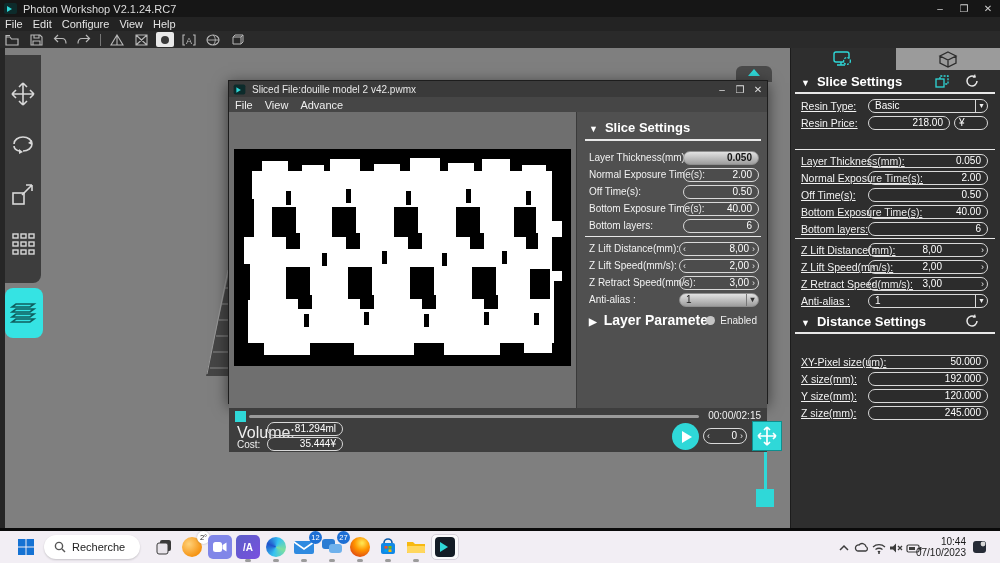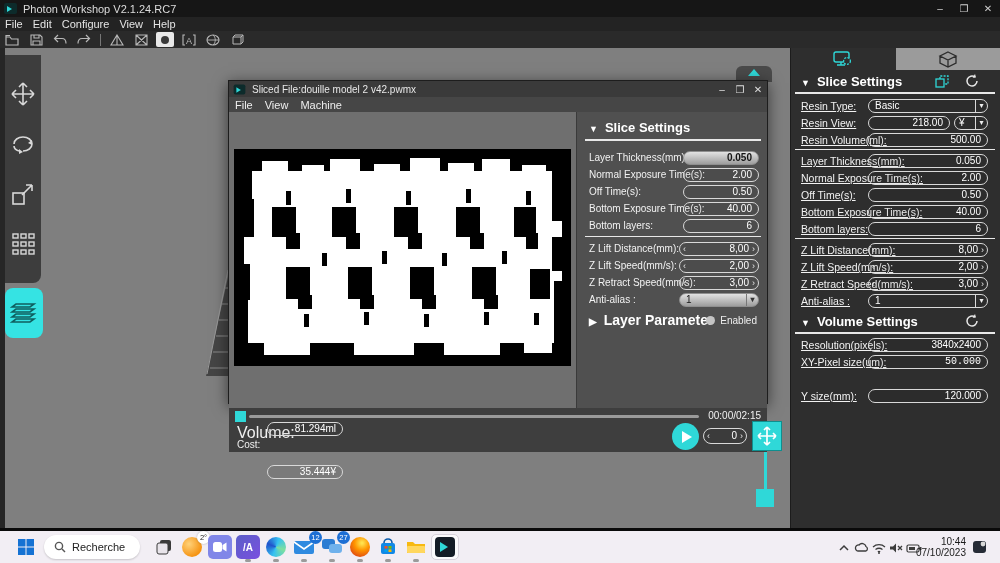--- a/index.html
+++ b/index.html
@@ -61,21 +61,21 @@
   .combo.light .dd{border-left-color:#777;}
   .combo.light .dd:before{color:#333;}
 
   
   .rpanel{left:790px;top:48px;width:210px;height:480px;background:#2e2e2e;border-left:1px solid #1c1c1c;}
   .tabs{left:0;top:0;width:209px;height:22px;display:flex;}
   .tab{flex:1;display:flex;align-items:center;justify-content:center;}
   .tab.on{background:#2e2e2e;}
   .tab.off{background:#9b9b9b;}
   .rp .lbl{left:10px;font-size:10.5px;text-decoration:underline;}
-  .rp .fld{right:12px;width:120px;}
+  .rp .fld{right:12px;width:120px;gap:36px;}
   .iconbtn{display:flex;align-items:center;justify-content:center;width:18px;height:16px;}
 
   
   .blackline{left:0;top:528px;width:1000px;height:3px;background:#0a0a0a;}
   .taskbar{left:0;top:531px;width:1000px;height:32px;background:#f2eef4;}
   .tk{position:absolute;top:4px;width:24px;height:24px;border-radius:5px;display:flex;align-items:center;justify-content:center;}
   .badge{position:absolute;top:-4px;right:-6px;min-width:13px;height:13px;border-radius:7px;background:#1d6fd4;color:#fff;font-size:7.5px;line-height:13px;text-align:center;padding:0 2px;}
   .badge.wx{background:#fff;color:#222;box-shadow:0 0 2px rgba(0,0,0,.3);}
   .runbar{position:absolute;bottom:-3px;left:9px;width:6px;height:3px;border-radius:2px;background:#9b9b9b;}
   .searchpill{position:absolute;left:44px;top:4px;width:96px;height:24px;background:#fff;border-radius:13px;box-shadow:0 1px 2px rgba(0,0,0,.18);display:flex;align-items:center;gap:6px;padding:0 10px;color:#222;font-size:11px;}
@@ -237,21 +237,21 @@
         <span>Sliced File:douille model 2 v42.pwmx</span>
         <span class="dctl">
           <span>–</span>
           <span>❒</span>
           <span>✕</span>
         </span>
       </div>
       <div class="abs dmenu">
         <span>File</span>
         <span>View</span>
-        <span>Machine</span>
+        <span>Advance</span>
       </div>
 
       <div class="abs preview">
         <div class="abs" style="left:5px;top:37px;">
           <svg width="337" height="217" style="display:block;background:#000;">
             <g fill="#fff">
               <rect x="18" y="22" width="300" height="52"></rect>
                 <rect x="28" y="12" width="26" height="12"></rect>
                 <rect x="68" y="16" width="22" height="8"></rect>
                 <rect x="96" y="10" width="30" height="14"></rect>
@@ -383,21 +383,21 @@
       </div>
 
       <div class="abs dfooter">
         <div class="abs" style="left:6px;top:3px;width:11px;height:11px;background:#2fd8d8;"></div>
         <div class="abs" style="left:20px;top:7px;width:450px;height:3px;background:#9a9a9a;border-radius:2px;"></div>
         <div class="abs" style="right:6px;top:2px;color:#f0f0f0;font-size:10px;text-align:center;">00:00/02:15</div>
 
         <div class="abs" style="left:8px;top:16px;color:#f0f0f0;font-size:16px;">Volume:</div>
         <div class="abs fld" style="left:38px;top:14px;width:76px;">81.294ml</div>
         <div class="abs" style="left:8px;top:31px;color:#f0f0f0;font-size:10px;">Cost:</div>
-        <div class="abs fld" style="left:38px;top:29px;width:76px;margin-top:28px;">35.444¥</div>
+        <div class="abs fld" style="left:38px;top:29px;width:76px;">35.444¥</div>
 
         <div class="abs" style="left:443px;top:15px;width:27px;height:27px;border-radius:50%;background:#2fd8d8;display:flex;align-items:center;justify-content:center;">
           <span style="border-left:10px solid #fff;border-top:6px solid transparent;border-bottom:6px solid transparent;margin-left:3px;"></span>
         </div>
         <div class="abs fld spin" style="left:474px;top:20px;width:44px;height:16px;border-radius:8px;">
             <i class="sa">‹</i>
             <b>0</b>
             <i class="sa">›</i>
           </div>
         <div class="abs" style="left:523px;top:13px;width:30px;height:30px;background:#2fd8d8;border:1px solid #0e8f8f;display:flex;align-items:center;justify-content:center;">
@@ -444,31 +444,27 @@
     <div class="abs hline" style="left:4px;top:44px;width:200px;"></div>
 
     <div class="row" style="top:51px">
         <span class="lbl">Resin Type:</span>
         <span class="fld combo" style="right:12px;width:120px;">
           <b>Basic</b>
           <i class="dd"></i>
         </span>
       </div>
     <div class="row" style="top:68px">
-      <span class="lbl">Resin View:</span>
+      <span class="lbl">Resin Price:</span>
       <span class="fld" style="right:50px;width:82px;">218.00</span>
       <span class="fld combo" style="right:12px;width:34px;padding:0;">
           <b style="padding-left:4px;">¥</b>
           <i class="dd"></i>
         </span>
     </div>
-    <div class="row" style="top:85px">
-        <span class="lbl">Resin Volume(ml):</span>
-        <span class="fld" style="right:12px;width:120px;">500.00</span>
-      </div>
 
     <div class="abs hline" style="left:4px;top:101px;width:200px;height:1px;"></div>
 
     <div class="row" style="top:106px">
         <span class="lbl">Layer Thickness(mm):</span>
         <span class="fld" style="right:12px;width:120px;">0.050</span>
       </div>
     <div class="row" style="top:123px">
         <span class="lbl">Normal Exposure Time(s):</span>
         <span class="fld" style="right:12px;width:120px;">2.00</span>
@@ -515,41 +511,45 @@
     <div class="row" style="top:246px">
         <span class="lbl">Anti-alias :</span>
         <span class="fld combo" style="right:12px;width:120px;">
           <b>1</b>
           <i class="dd"></i>
         </span>
       </div>
 
     <div class="abs hdr" style="left:10px;top:266px;">
       <span class="tri-d"></span>
-      <span>Volume Settings</span>
+      <span>Distance Settings</span>
     </div>
     <span class="abs iconbtn" style="left:172px;top:265px;">
         <svg width="14" height="14">
           <path d="M12 7 a5 5 0 1 1 -2-4" fill="none" stroke="#e8e8e8" stroke-width="1.5"></path>
           <path d="M10 0 l1 3.4 -3.4 0.4 z" fill="#e8e8e8"></path>
         </svg>
       </span>
     <div class="abs hline" style="left:4px;top:284px;width:200px;"></div>
 
-    <div class="row" style="top:290px">
-        <span class="lbl">Resolution(pixels):</span>
-        <span class="fld" style="right:12px;width:120px;">3840x2400</span>
-      </div>
     <div class="row" style="top:307px">
         <span class="lbl">XY-Pixel size(um):</span>
-        <span class="fld" style="right:12px;width:120px;font-family:Liberation Mono, monospace;">50.000</span>
+        <span class="fld" style="right:12px;width:120px;">50.000</span>
+      </div>
+    <div class="row" style="top:324px">
+        <span class="lbl">X size(mm):</span>
+        <span class="fld" style="right:12px;width:120px;">192.000</span>
       </div>
     <div class="row" style="top:341px">
         <span class="lbl">Y size(mm):</span>
         <span class="fld" style="right:12px;width:120px;">120.000</span>
+      </div>
+    <div class="row" style="top:358px">
+        <span class="lbl">Z size(mm):</span>
+        <span class="fld" style="right:12px;width:120px;">245.000</span>
       </div>
   </div>
 
   <div class="abs blackline"></div>
 
   <div class="abs taskbar">
     <div class="tk" style="left:14px;">
       <svg width="18" height="18">
           <rect x="1" y="1" width="7.5" height="7.5" fill="#1572d3"></rect>
           <rect x="9.5" y="1" width="7.5" height="7.5" fill="#1572d3"></rect>

